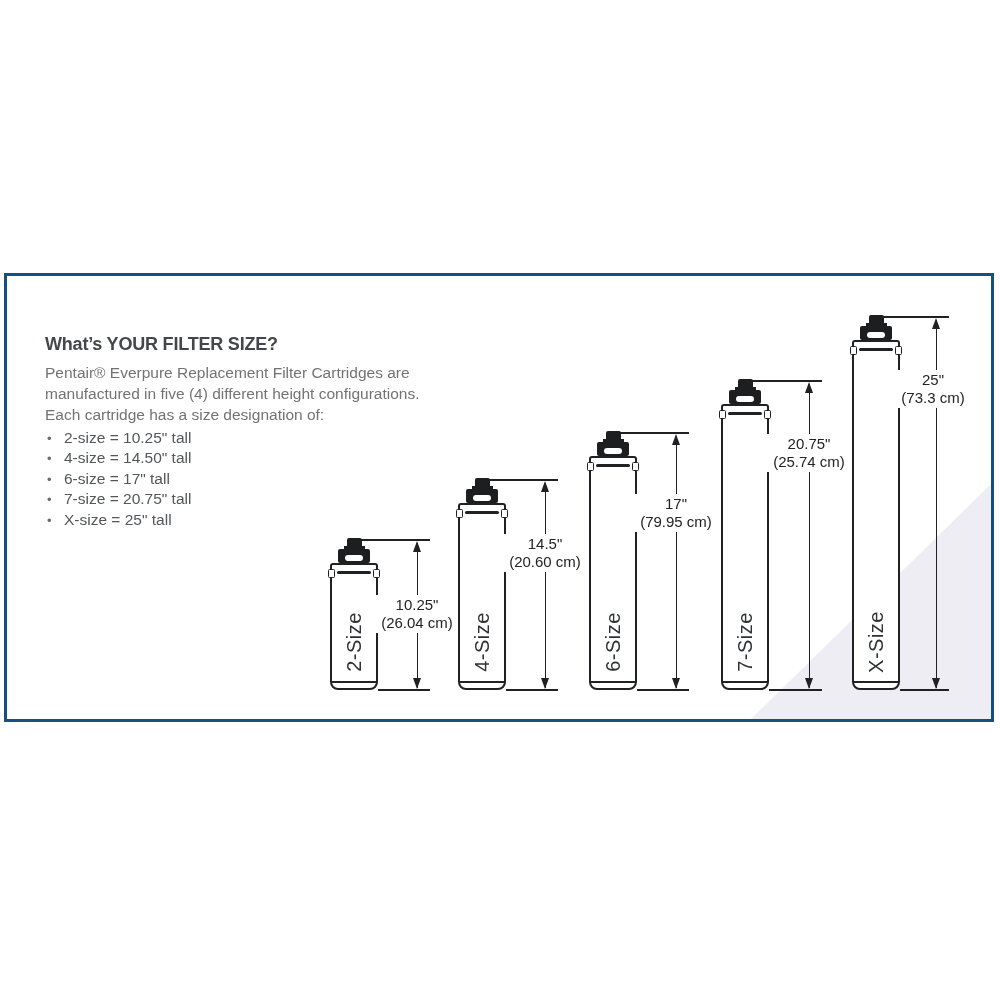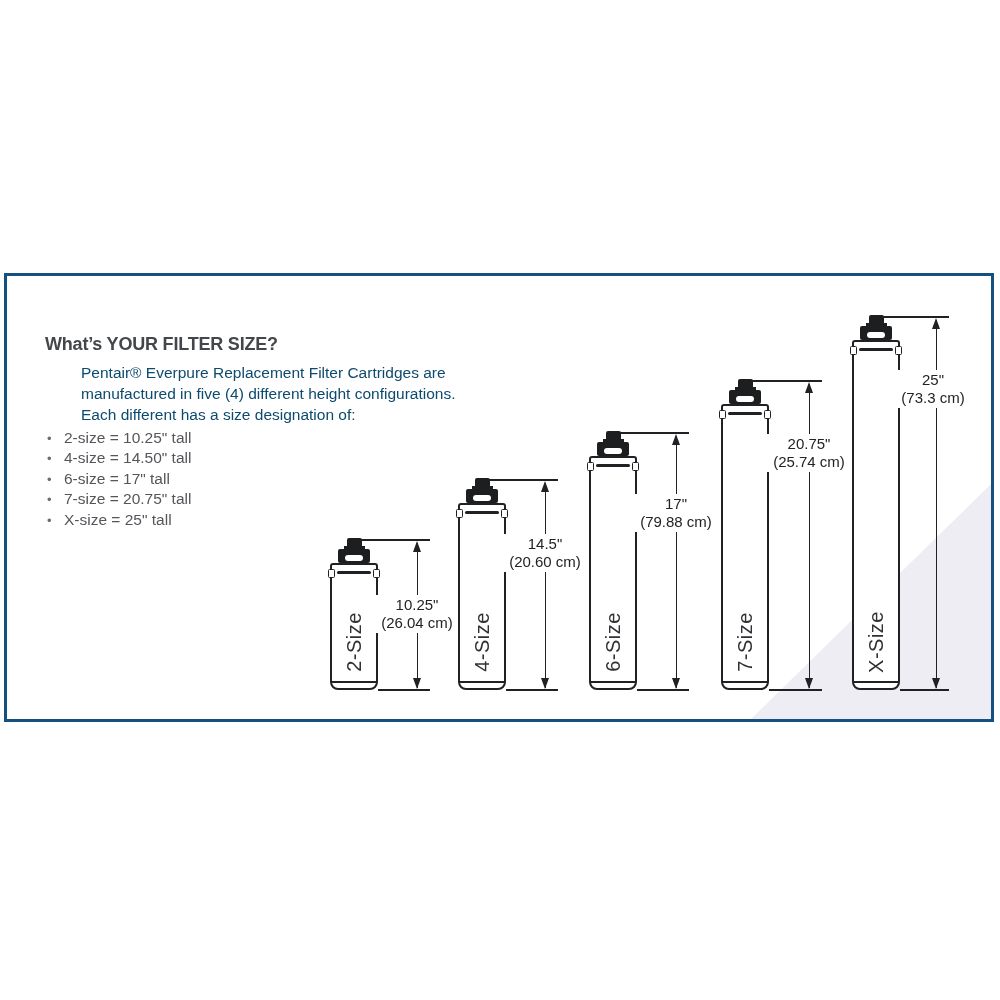--- a/index.html
+++ b/index.html
@@ -9,21 +9,21 @@
   
   .frame{position:absolute;left:4px;top:273px;width:984px;height:443px;
          border:3px solid #15517f;background:#fff;}
   .gray-tri{position:absolute;left:751px;top:484px;width:240px;height:235px;
             background:#ededf3;clip-path:polygon(100% 0,100% 100%,0 100%);}
 
   
   .title{position:absolute;left:45px;top:334px;font-size:18px;font-weight:bold;
          color:#43474b;letter-spacing:-0.2px;}
   .intro{position:absolute;left:45px;top:362px;font-size:15.5px;line-height:21px;
-         color:#0c4a6e;margin-left:36px;}
+         color:#737373;}
   .bullets{position:absolute;left:47px;top:428px;font-size:15.5px;line-height:19.4px;
            color:#54565a;}
   .bullet-row{display:flex;align-items:baseline;}
   .bullet-dot{width:17px;color:#6a6c70;font-size:13px;}
 
   
   .filter{position:absolute;width:48px;}
   .cap{position:absolute;top:0;left:50%;margin-left:-7.5px;width:15px;height:8px;
        background:#1d1e20;border-radius:2px 2px 0 0;}
   .cap-lip{position:absolute;top:8px;left:50%;margin-left:-10.5px;width:21px;height:3px;
@@ -68,21 +68,21 @@
 
   <div class="frame">
     <div class="gray-tri" style="left:744px;top:208px;"></div>
   </div>
 
   <div class="title">What’s YOUR FILTER SIZE?</div>
 
   <div class="intro">
     <div>Pentair® Everpure Replacement Filter Cartridges are</div>
     <div>manufactured in five (4) different height configurations.</div>
-    <div>Each different has a size designation of:</div>
+    <div>Each cartridge has a size designation of:</div>
   </div>
 
   <div class="bullets">
     <div class="bullet-row">
       <span class="bullet-dot">•</span>
       <span>2-size = 10.25" tall</span>
     </div>
     <div class="bullet-row">
       <span class="bullet-dot">•</span>
       <span>4-size = 14.50" tall</span>
@@ -160,21 +160,21 @@
     <div class="baseline"></div>
     <div class="flabel">6-Size</div>
   </div>
   <div class="ext" style="left:620px;top:432px;width:69px;"></div>
   <div class="ext" style="left:637px;top:689px;width:52px;"></div>
   <div class="dline" style="left:675.5px;top:436px;height:252px;"></div>
   <div class="arr arr-up" style="left:676px;top:434px;"></div>
   <div class="arr arr-down" style="left:676px;top:678px;"></div>
   <div class="dtext" style="left:629px;top:494px;">
     <div>17"</div>
-    <div>(79.88 cm)</div>
+    <div>(79.95 cm)</div>
   </div>
 
   <div class="filter pos7">
     <div class="cap"></div>
     <div class="cap-lip"></div>
     <div class="neck">
         <div class="neck-slot"></div>
       </div>
     <div class="fbody"></div>
     <div class="collar"></div>

